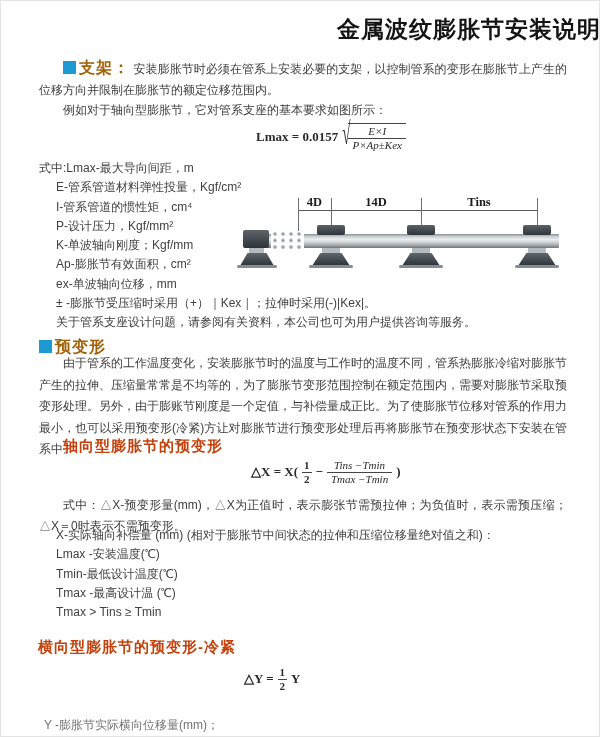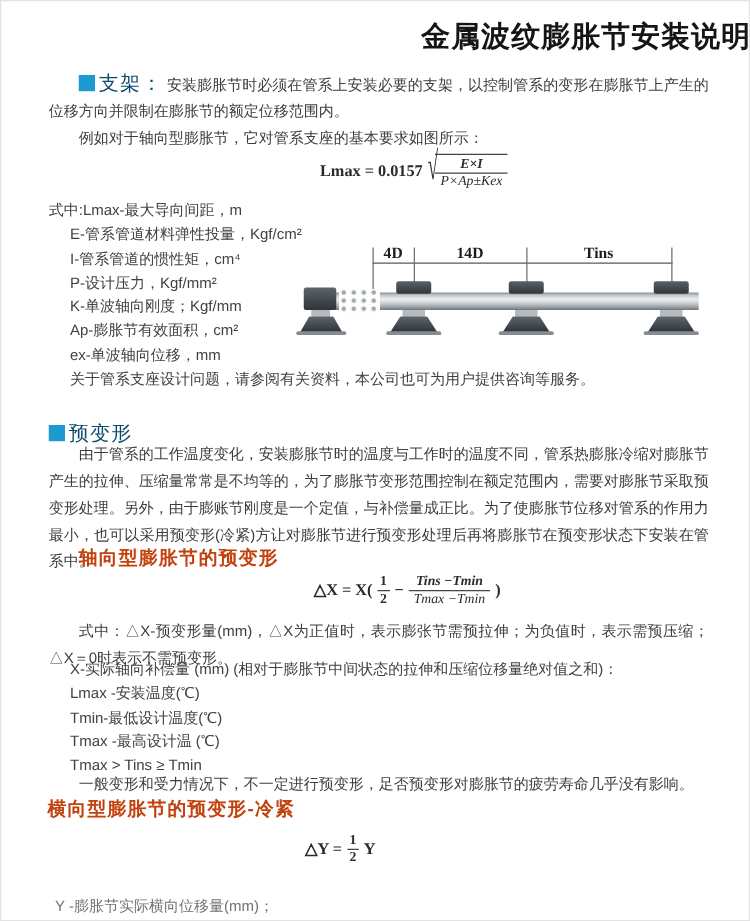--- a/index.html
+++ b/index.html
@@ -8,30 +8,30 @@
     background:#fff;border:1px solid #e3e3e3;box-sizing:border-box;
     font-family:"Liberation Sans",sans-serif;color:#3d3d3d;
   }
   .abs{position:absolute;}
   .title{
     left:0;top:13px;width:600px;text-align:right;
     font-size:23px;font-weight:bold;color:#151515;letter-spacing:1px;
   }
   .para{font-size:12px;line-height:21px;text-align:justify;color:#3d3d3d;}
   .indent{text-indent:24px;}
-  .sec-head-inline{font-size:16px;font-weight:normal;color:#0c4a6e;letter-spacing:1px;}
+  .sec-head-inline{font-size:16px;font-weight:bold;color:#a16207;letter-spacing:1px;}
   .sq{display:inline-block;width:13px;height:13px;background:#1e9ad2;margin-right:3px;vertical-align:-1px;}
   .sub-head{font-size:15px;font-weight:bold;color:#c2410c;letter-spacing:1px;}
   .defs div{font-size:12px;line-height:19.3px;white-space:nowrap;color:#414141;}
   .defs .ind{padding-left:17px;}
   
   .formula{font-family:"Liberation Serif",serif;color:#2b2b2b;white-space:nowrap;}
   .f-lhs{font-weight:bold;font-size:13px;}
   .frac{display:inline-block;text-align:center;vertical-align:middle;font-size:11px;font-style:italic;line-height:1.15;}
-  .frac .num{display:block;border-bottom:1px solid #444;padding:0 0;font-weight:bold;}
+  .frac .num{display:block;border-bottom:1px solid #444;padding:0 0;}
   .frac .den{display:block;padding:0 4px;}
   .frac.up .num,.frac.up .den{font-style:normal;font-weight:bold;padding:0 2px;}
   .sqrt-sign{display:inline-block;font-size:15px;transform:scaleY(2.1);transform-origin:60% 58%;margin:0 -2px 0 4px;font-weight:normal;}
   .radicand{border-top:1.3px solid #444;display:inline-block;vertical-align:middle;padding-top:1px;}
   
   .diagram{left:240px;top:193px;width:335px;height:92px;}
   .dim-label{position:absolute;top:1px;text-align:center;font-family:"Liberation Serif",serif;font-weight:bold;font-size:12.5px;color:#1c1c1c;}
   .dim-h{position:absolute;top:16px;height:1px;background:#5a5a5a;}
   .tick{position:absolute;top:4px;width:1px;height:37px;background:#6f6f6f;}
   .pipe{position:absolute;left:5px;top:40px;width:313px;height:14px;border-radius:1px;
@@ -68,20 +68,21 @@
   </div>
 
   <div class="abs defs" style="left:38px;top:158px;">
     <div>式中:Lmax-最大导向间距，m</div>
     <div class="ind">E-管系管道材料弹性投量，Kgf/cm²</div>
     <div class="ind">I-管系管道的惯性矩，cm⁴</div>
     <div class="ind">P-设计压力，Kgf/mm²</div>
     <div class="ind">K-单波轴向刚度；Kgf/mm</div>
     <div class="ind">Ap-膨胀节有效面积，cm²</div>
     <div class="ind">ex-单波轴向位移，mm</div>
+    <div class="ind">± -膨胀节受压缩时采用（+）｜Kex｜；拉伸时采用(-)|Kex|。</div>
     <div class="ind">关于管系支座设计问题，请参阅有关资料，本公司也可为用户提供咨询等服务。</div>
   </div>
 
   <div class="abs diagram">
     <div class="dim-label" style="left:57px;width:33px;">4D</div>
     <div class="dim-label" style="left:90px;width:90px;">14D</div>
     <div class="dim-label" style="left:180px;width:116px;">Tins</div>
     <div class="dim-h" style="left:57px;width:240px;"></div>
     <div class="tick" style="left:57px;"></div>
     <div class="tick" style="left:90px;"></div>
@@ -139,21 +140,20 @@
   <div class="abs para indent" style="left:38px;top:494px;width:528px;">式中：△X-预变形量(mm)，△X为正值时，表示膨张节需预拉伸；为负值时，表示需预压缩；△X＝0时表示不需预变形。</div>
 
   <div class="abs defs" style="left:55px;top:525px;">
     <div>X-实际轴向补偿量 (mm) (相对于膨胀节中间状态的拉伸和压缩位移量绝对值之和)：</div>
     <div>Lmax -安装温度(℃)</div>
     <div>Tmin-最低设计温度(℃)</div>
     <div>Tmax -最高设计温 (℃)</div>
     <div>Tmax &gt; Tins ≥ Tmin</div>
   </div>
 
-  <div class="abs para" style="left:62px;top:616px;width:510px;">一般变形和受力情况下，不一定进行预变形，足否预变形对膨胀节的疲劳寿命几乎没有影响。</div>
 
   <div class="abs sub-head" style="left:37px;top:637px;">横向型膨胀节的预变形-冷紧</div>
 
   <div class="abs formula" style="left:243px;top:665px;">
     <span class="f-lhs">△Y =</span>
     <span class="frac up"><span class="num">1</span><span class="den">2</span></span>
     <span class="f-lhs">Y</span>
   </div>
 
 

